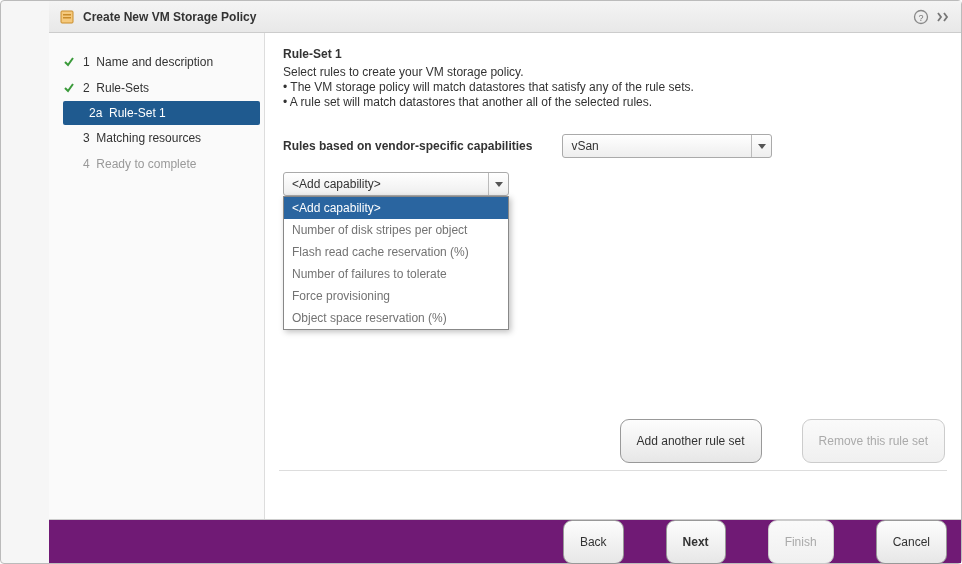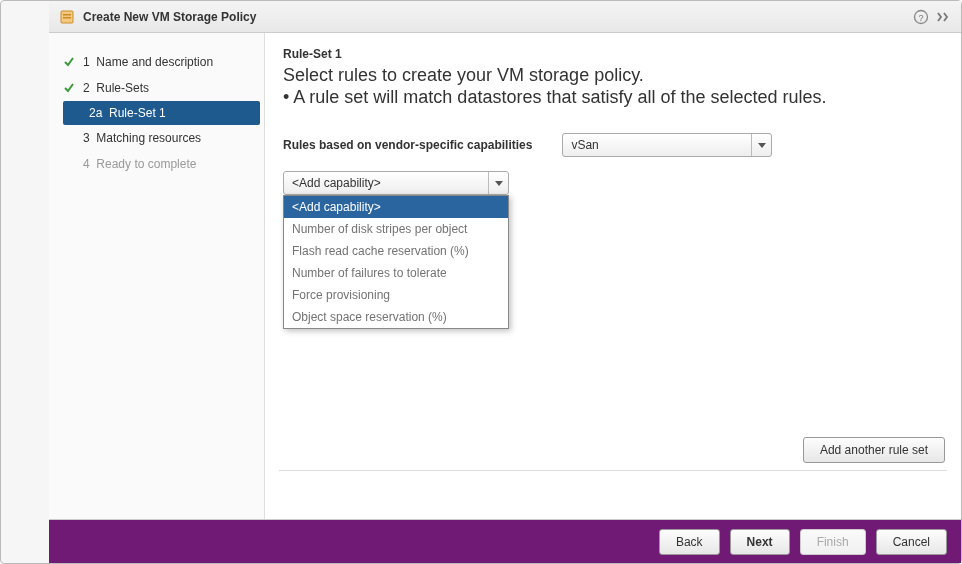--- a/index.html
+++ b/index.html
@@ -102,21 +102,21 @@
       position: relative;
     }
     .ruleset-title {
       font-weight: bold;
       margin-bottom: 4px;
       color: #333;
     }
     .desc-line {
       color: #333;
       margin-bottom: 1px;
-      font-size: 18px;
+      font-size: 12px;
     }
     .rules-row {
       margin-top: 24px;
       display: flex;
       align-items: center;
     }
     .rules-label {
       font-weight: bold;
       margin-right: 30px;
       color: #333;
@@ -190,31 +190,32 @@
       gap: 8px;
     }
     .footer-sep {
       position: absolute;
       left: 14px;
       right: 14px;
       bottom: 48px;
       border-top: 1px solid #ddd;
     }
     .btn {
-      height: 26px;
+      height: 44px;
       padding: 0 16px;
       border: 1px solid #999;
-      border-radius: 3px;
+      border-radius: 9px;
       background: linear-gradient(#fdfdfd, #e7e7e7);
       color: #333;
       font-size: 12px;
       cursor: pointer;
       display: inline-flex;
       align-items: center;
       justify-content: center;
+      margin-left: 32px;
     }
     .btn.primary { font-weight: bold; }
     .btn.disabled {
       color: #aaa;
       cursor: default;
       border-color: #ccc;
       background: linear-gradient(#fafafa, #f0f0f0);
     }
     .bottombar {
       height: 44px;
@@ -289,21 +290,22 @@
       <div class="step disabled">
         <span class="check"></span>
         <span>4</span>&nbsp;&nbsp;
         <span>Ready to complete</span>
       </div>
     </div>
 
     <div class="main">
       <div class="ruleset-title">Rule-Set 1</div>
       <div class="desc-line">Select rules to create your VM storage policy.</div>
-      <div class="desc-line">• A rule set will match datastores that satisfy all of the selected rules.</div>
+      <div class="desc-line">• The VM storage policy will match datastores that satisfy any of the rule sets.</div>
+      <div class="desc-line">• A rule set will match datastores that another all of the selected rules.</div>
 
       <div class="rules-row">
         <span class="rules-label">Rules based on vendor-specific capabilities</span>
         <div class="select">
           <span>vSan</span>
           <span class="arrow"></span>
         </div>
       </div>
 
       <div class="capability-block">
@@ -317,20 +319,21 @@
           <div class="dropdown-item">Flash read cache reservation (%)</div>
           <div class="dropdown-item">Number of failures to tolerate</div>
           <div class="dropdown-item">Force provisioning</div>
           <div class="dropdown-item">Object space reservation (%)</div>
         </div>
       </div>
 
       <div class="footer-sep"></div>
       <div class="ruleset-footer">
         <div class="btn">Add another rule set</div>
+        <div class="btn disabled">Remove this rule set</div>
       </div>
     </div>
 
   </div>
 
   <div class="bottombar">
     <div class="btn">Back</div>
     <div class="btn primary">Next</div>
     <div class="btn disabled">Finish</div>
     <div class="btn">Cancel</div>

